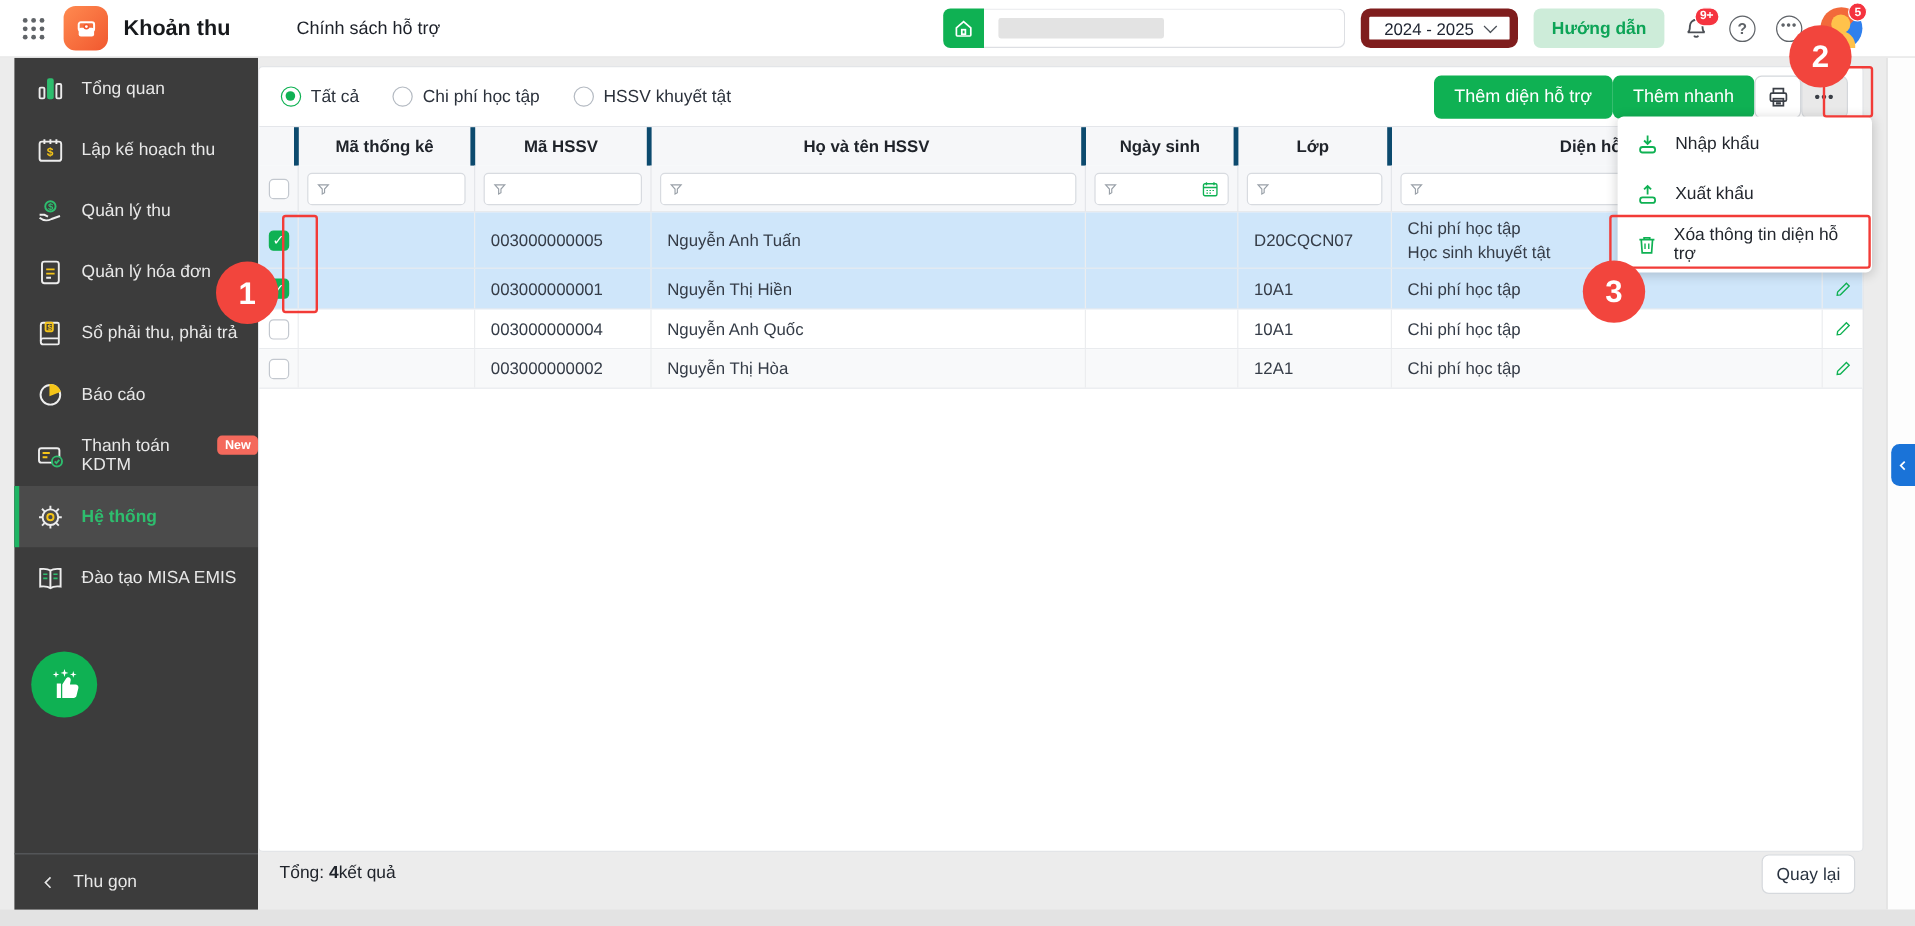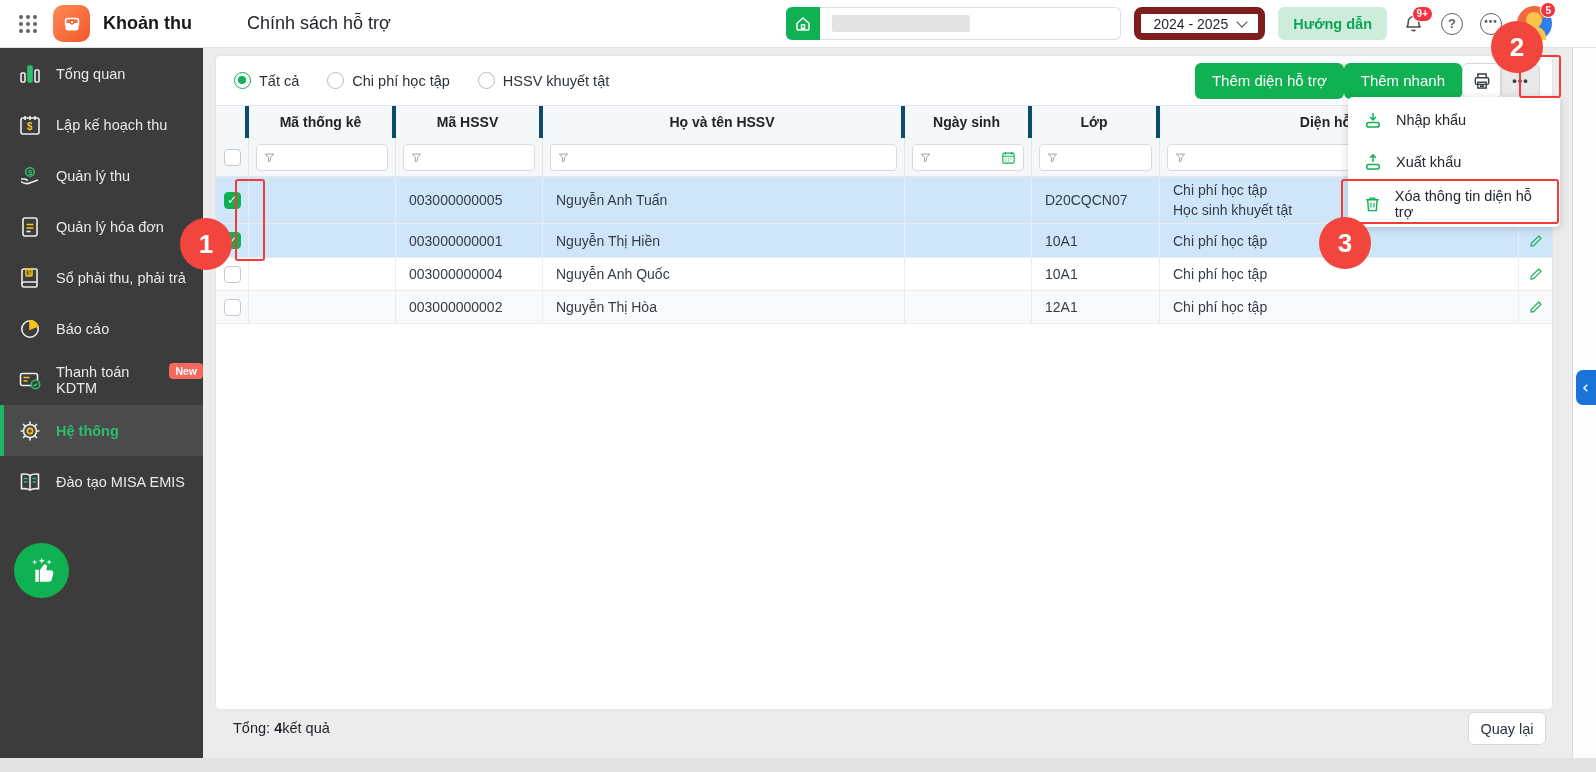--- a/index.html
+++ b/index.html
@@ -8,21 +8,21 @@
 
   
   .topbar { position:absolute; left:0; top:0; width:1596px; height:48px; background:#fff;
             border-bottom:1px solid #e2e2e2; display:flex; align-items:center; z-index:20; }
   .tb-left { display:flex; align-items:center; padding-left:16px; gap:13px; }
   .grid-icon { width:24px; height:24px; display:grid; grid-template-columns:repeat(3,1fr); gap:3px; padding:3px; cursor:pointer; }
   .grid-icon i { width:4px; height:4px; border-radius:50%; background:#606468; }
   .app-logo { width:37px; height:37px; border-radius:10px; background:linear-gradient(135deg,#ff8a50,#f1582f);
               display:flex; align-items:center; justify-content:center; }
   .app-title { font-size:18px; font-weight:bold; color:#17191c; }
-  .page-title { font-size:18px; color:#1d2129; margin-left:42px; }
+  .page-title { font-size:15px; color:#1d2129; margin-left:42px; }
   .tb-right { margin-left:auto; display:flex; align-items:center; gap:13px; padding-right:44px; }
   .search-group { display:flex; height:33px; width:335px; }
   .home-btn { width:34px; background:#0fb153; border-radius:6px 0 0 6px; display:flex; align-items:center; justify-content:center; }
   .search-input { flex:1; border:1px solid #dddfe3; border-left:none; border-radius:0 6px 6px 0; background:#fff;
                   display:flex; align-items:center; padding-left:12px; }
   .redacted { width:138px; height:17px; background:#e3e3e3; border-radius:2px; }
   .year-select { height:33px; border:7px solid #7f1d1d; border-radius:8px; display:flex; align-items:center;
                  gap:10px; padding:0 12px; font-size:14px; color:#1d2330; cursor:pointer; }
   .chev-down { width:8px; height:8px; border-right:1.8px solid #4a4f57; border-bottom:1.8px solid #4a4f57;
                transform:rotate(45deg); margin-top:-3px; }
@@ -34,21 +34,21 @@
   .dots-circle { font-size:10px; letter-spacing:1px; padding-bottom:5px; }
   .badge { position:absolute; top:-5px; right:-7px; background:#f5333f; color:#fff; font-size:10px; font-weight:bold;
            border-radius:8px; padding:1.5px 4px; border:1.5px solid #fff; }
   .avatar { position:relative; width:35px; height:35px; border-radius:50%;
             background:linear-gradient(135deg,#f2693b 55%, #2f80ed 56%); cursor:pointer; }
   .avatar::before { content:""; position:absolute; left:9px; top:6px; width:16px; height:16px; border-radius:50%; background:#ffc24b; }
   .avatar::after { content:""; position:absolute; left:5px; top:20px; width:24px; height:14px; border-radius:12px 12px 0 0; background:#ffc24b; }
   .avatar .badge { top:-4px; right:-4px; }
 
   
-  .sidebar { position:absolute; left:0; top:48px; width:203px; height:710px; background:#3c3c3c; z-index:10; }
+  .sidebar { position:absolute; left:12px; top:48px; width:203px; height:710px; background:#3c3c3c; z-index:10; }
   .nav-item { position:relative; height:51px; display:flex; align-items:center; gap:14px; padding-left:18px;
               color:#e8e8e8; font-size:14.5px; cursor:pointer; }
   .nav-item.active { background:#4b4b4b; color:#2ebd6e; font-weight:bold; }
   .nav-item.active::before { content:""; position:absolute; left:0; top:0; width:4px; height:100%; background:#1eb564; }
   .nav-icon { width:24px; height:24px; flex:0 0 24px; }
   .new-badge { background:#f4695c; color:#fff; font-size:10.5px; font-weight:bold; border-radius:4px;
                padding:2px 6px; margin-left:12px; transform:translateY(-9px); }
   .promo-circle { position:absolute; left:14px; top:495px; width:55px; height:55px; border-radius:50%;
                   background:#0fb153; display:flex; align-items:center; justify-content:center; cursor:pointer; }
   .collapse-row { position:absolute; left:0; bottom:0; width:100%; height:47px; border-top:1px solid #5a5d60;
@@ -270,20 +270,26 @@
       <span>Đào tạo MISA EMIS</span>
     </div>
 
     <div class="promo-circle">
       <svg width="32" height="32" viewBox="0 0 24 24" fill="#fff">
         <path d="M6.5 3.2 7 4.8l1.6.5L7 5.8 6.5 7.4 6 5.8 4.4 5.3 6 4.8zM11.8 1.8l.6 1.9 1.9.6-1.9.6-.6 1.9-.6-1.9-1.9-.6 1.9-.6zM17.3 3.2l.5 1.6 1.6.5-1.6.5-.5 1.6-.5-1.6-1.6-.5 1.6-.5z"></path>
         <path d="M7 11h2.6v9H7zM10.4 20h7.1c.9 0 1.6-.6 1.8-1.4l1.2-4.8c.3-1.2-.7-2.3-1.9-2.3h-3.4l.5-2.6c.2-1-.5-1.9-1.5-1.9-.5 0-1 .3-1.3.7l-2.5 3.8z"></path>
       </svg>
     </div>
 
+    <div class="collapse-row">
+      <svg width="13" height="13" viewBox="0 0 24 24" fill="none" stroke="#e8e8e8" stroke-width="2.4">
+        <path d="M15 4 7 12l8 8"></path>
+      </svg>
+      <span>Thu gọn</span>
+    </div>
   </div>
 
   <div class="right-strip"></div>
   <div class="bottom-strip"></div>
 
   <div class="panel">
     <div class="toolbar">
       <div class="radio-group">
         <div class="radio checked">
           <span class="dot"></span>

